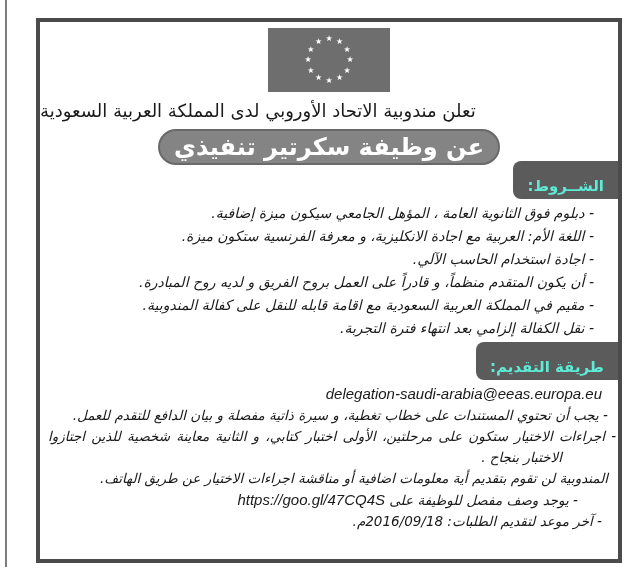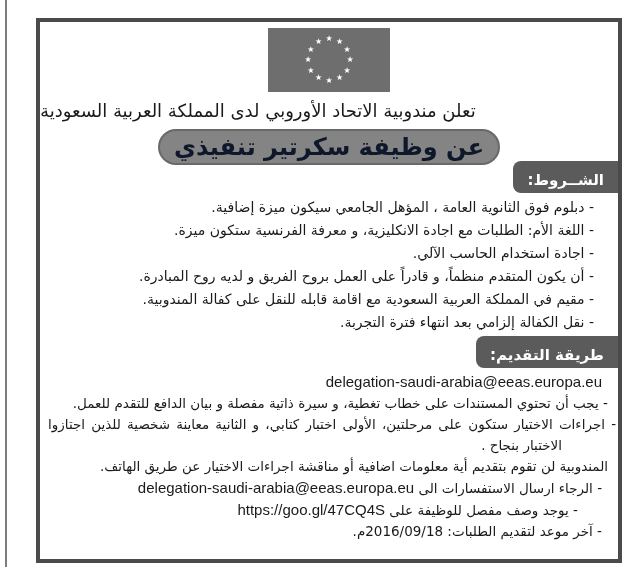--- a/index.html
+++ b/index.html
@@ -45,36 +45,37 @@
   .star:nth-child(12) { transform: rotate(330deg) translateY(-21px) rotate(-330deg); }
 
   .title {
     margin-top: 7px; text-align: left;
     font-size: 18px; font-weight: normal; line-height: 24px;
   }
   .position-badge {
     width: 338px; height: 32px; margin: 6px auto 0;
     background: var(--position_badge_gray, #848484);
     border: 2px solid #696969; border-radius: 19px;
-    color: #0f172a; font-size: 24px; font-weight: bold;
+    color: #ffffff; font-size: 24px; font-weight: bold;
     text-align: center; line-height: 32px; white-space: nowrap;
   }
   .section-badge {
     width: fit-content; margin: -4px 0 0 auto;
     background: var(--section_badge_gray, #5b5b5b);
-    color: #ffffff; font-size: 15px; font-weight: bold;
-    padding: 10px 14px 4px; border-radius: 8px 0 0 8px;
+    color: #5eead4; font-size: 15px; font-weight: bold;
+    padding: 16px 14px 4px; border-radius: 8px 0 0 8px;
     white-space: nowrap;
   }
   .section-badge.second { margin-top: 2px; }
   .list { margin-top: 3px; }
   .line {
     font-size: 14px; line-height: 23px;
     padding-right: 24px; white-space: nowrap; overflow: hidden;
     text-align: right;
+    font-style: italic;
   }
   .app .line { font-size: 13.5px; line-height: 21px; padding-right: 16px; }
   .line.indent-lg { padding-right: 56px; }
   .line.indent-md { padding-right: 40px; }
   .line.indent-sm { padding-right: 10px; }
   .line.stretch {
     padding-right: 2px; padding-left: 8px;
     text-align: justify; text-align-last: justify;
   }
   .latin {
@@ -107,39 +108,35 @@
   </div>
 
   <div class="title">تعلن مندوبية الاتحاد الأوروبي لدى المملكة العربية السعودية</div>
 
   <div class="position-badge">عن وظيفة سكرتير تنفيذي</div>
 
   <div class="section-badge">الشــروط:</div>
 
   <div class="list">
     <div class="line">- دبلوم فوق الثانوية العامة ، المؤهل الجامعي سيكون ميزة إضافية.</div>
-    <div class="line">- اللغة الأم: الطلبات مع اجادة الانكليزية، و معرفة الفرنسية ستكون ميزة.</div>
+    <div class="line">- اللغة الأم: العربية مع اجادة الانكليزية، و معرفة الفرنسية ستكون ميزة.</div>
     <div class="line">- اجادة استخدام الحاسب الآلي.</div>
     <div class="line">- أن يكون المتقدم منظماً، و قادراً على العمل بروح الفريق و لديه روح المبادرة.</div>
     <div class="line">- مقيم في المملكة العربية السعودية مع اقامة قابله للنقل على كفالة المندوبية.</div>
     <div class="line">- نقل الكفالة إلزامي بعد انتهاء فترة التجربة.</div>
   </div>
 
   <div class="section-badge second">طريقة التقديم:</div>
 
   <div class="list app">
     <div class="line email-line"><span class="latin">delegation-saudi-arabia@eeas.europa.eu</span></div>
     <div class="line indent-sm">- يجب أن تحتوي المستندات على خطاب تغطية، و سيرة ذاتية مفصلة و بيان الدافع للتقدم للعمل.</div>
     <div class="line stretch">- اجراءات الاختيار ستكون على مرحلتين، الأولى اختبار كتابي، و الثانية معاينة شخصية للذين اجتازوا</div>
     <div class="line indent-lg">الاختبار بنجاح .</div>
     <div class="line indent-sm">المندوبية لن تقوم بتقديم أية معلومات اضافية أو مناقشة اجراءات الاختيار عن طريق الهاتف.</div>
-    <div class="line">
-      <span>- الرجاء ارسال الاستفسارات الى</span>
-      <span class="latin">delegation-saudi-arabia@eeas.europa.eu</span>
-    </div>
     <div class="line indent-md">
       <span>- يوجد وصف مفصل للوظيفة على</span>
       <span class="latin">https://goo.gl/47CQ4S</span>
     </div>
     <div class="line">- آخر موعد لتقديم الطلبات: 2016/09/18م.</div>
   </div>
 
 </div>
 
 </body></html>

